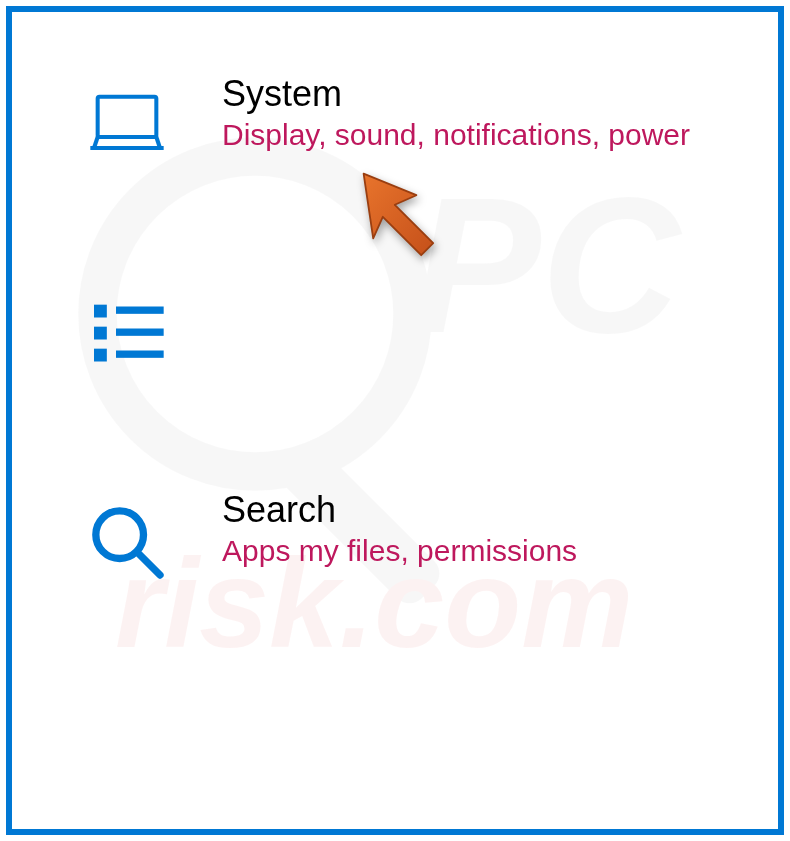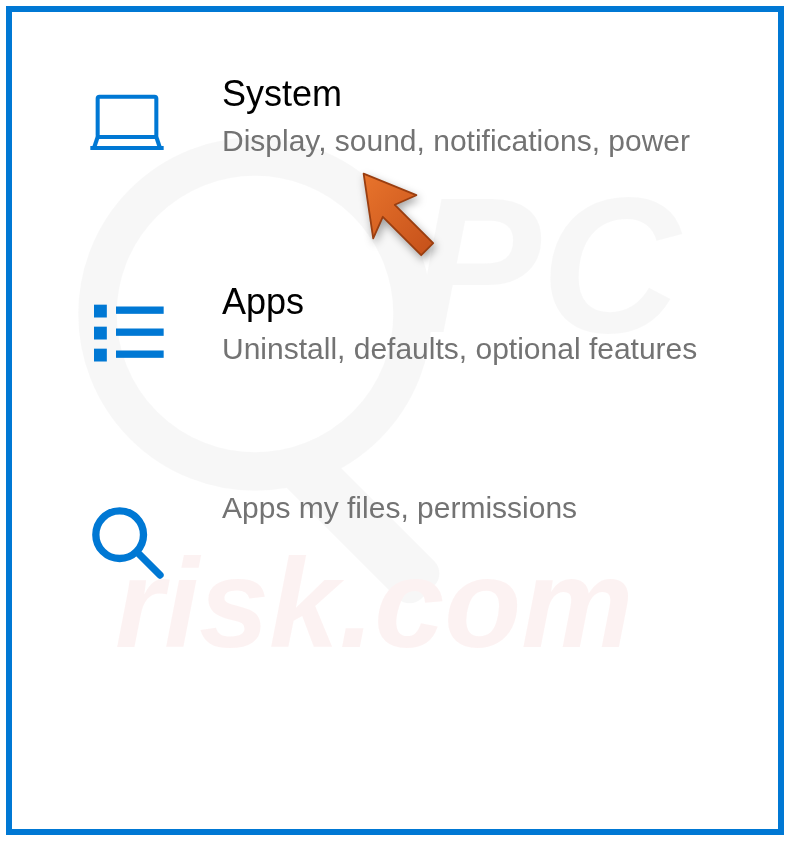--- a/index.html
+++ b/index.html
@@ -58,32 +58,31 @@
       padding-top: 10px;
     }
     .icon-wrap svg {
       width: 88px;
       height: 88px;
     }
     .text-wrap {
       flex: 1;
       display: flex;
       flex-direction: column;
-      gap: 6px;
     }
     .item-title {
       font-size: 36px;
       font-weight: 400;
       color: #000000;
       line-height: 1.2;
     }
     .item-subtitle {
       font-size: 30px;
       font-weight: 400;
-      color: #737373;
+      color: #be185d;
       line-height: 1.3;
       max-width: 480px;
     }
     .cursor-arrow {
       position: absolute;
       top: 140px;
       left: 330px;
       z-index: 5;
       pointer-events: none;
     }
@@ -128,34 +127,31 @@
       <div class="icon-wrap">
         <svg viewBox="0 0 48 48" fill="#0078d4">
           <rect x="6" y="8" width="7" height="7"></rect>
           <rect x="6" y="20" width="7" height="7"></rect>
           <rect x="6" y="32" width="7" height="7"></rect>
           <rect x="18" y="9" width="26" height="4"></rect>
           <rect x="18" y="21" width="26" height="4"></rect>
           <rect x="18" y="33" width="26" height="4"></rect>
         </svg>
       </div>
-      <div class="text-wrap">
-        <div class="item-title">Apps</div>
-        <div class="item-subtitle">Uninstall, defaults, optional features</div>
-      </div>
     </div>
 
     <div class="settings-item">
       <div class="icon-wrap">
         <svg viewBox="0 0 48 48" fill="none" stroke="#0078d4" stroke-width="4" stroke-linecap="round">
           <circle cx="20" cy="20" r="13"></circle>
           <line x1="30" y1="30" x2="42" y2="42"></line>
         </svg>
       </div>
       <div class="text-wrap">
+        <div class="item-title">Search</div>
         <div class="item-subtitle">Apps my files, permissions</div>
       </div>
     </div>
 
   </div>
 
   <div class="cursor-arrow">
     <svg viewBox="0 0 100 100">
       <defs>
         <linearGradient id="arrowGrad" x1="0%" y1="0%" x2="100%" y2="100%">

